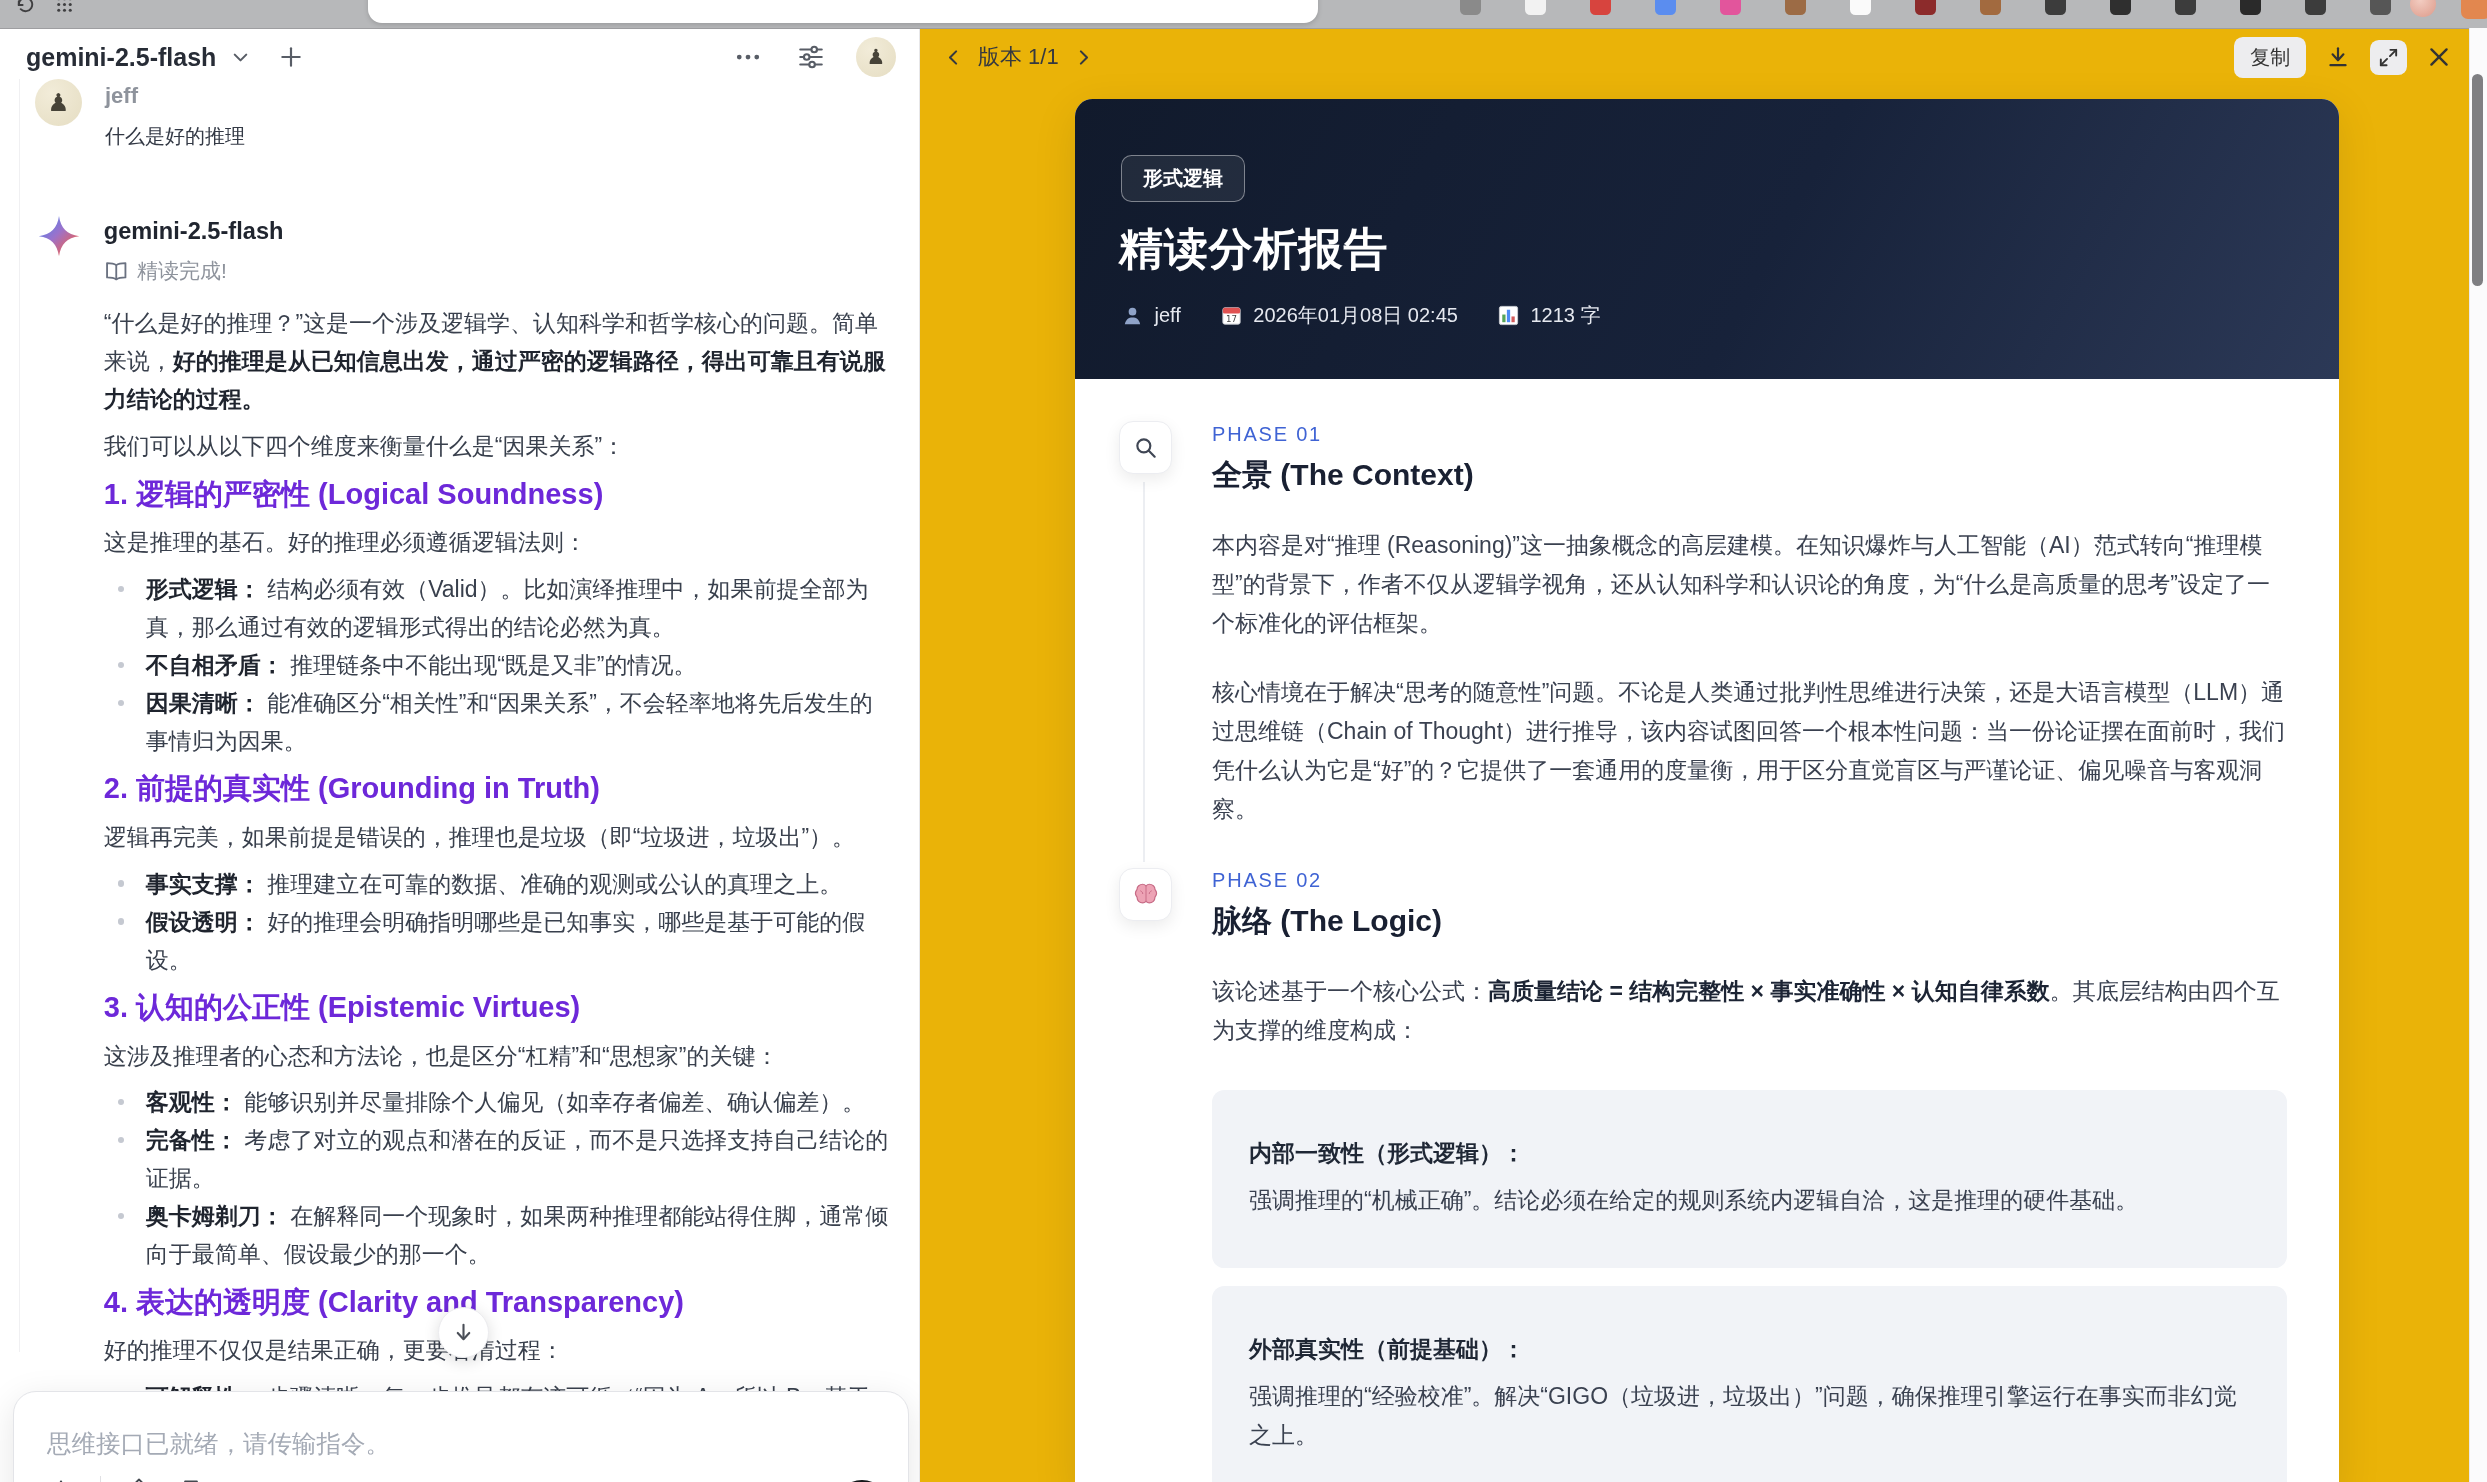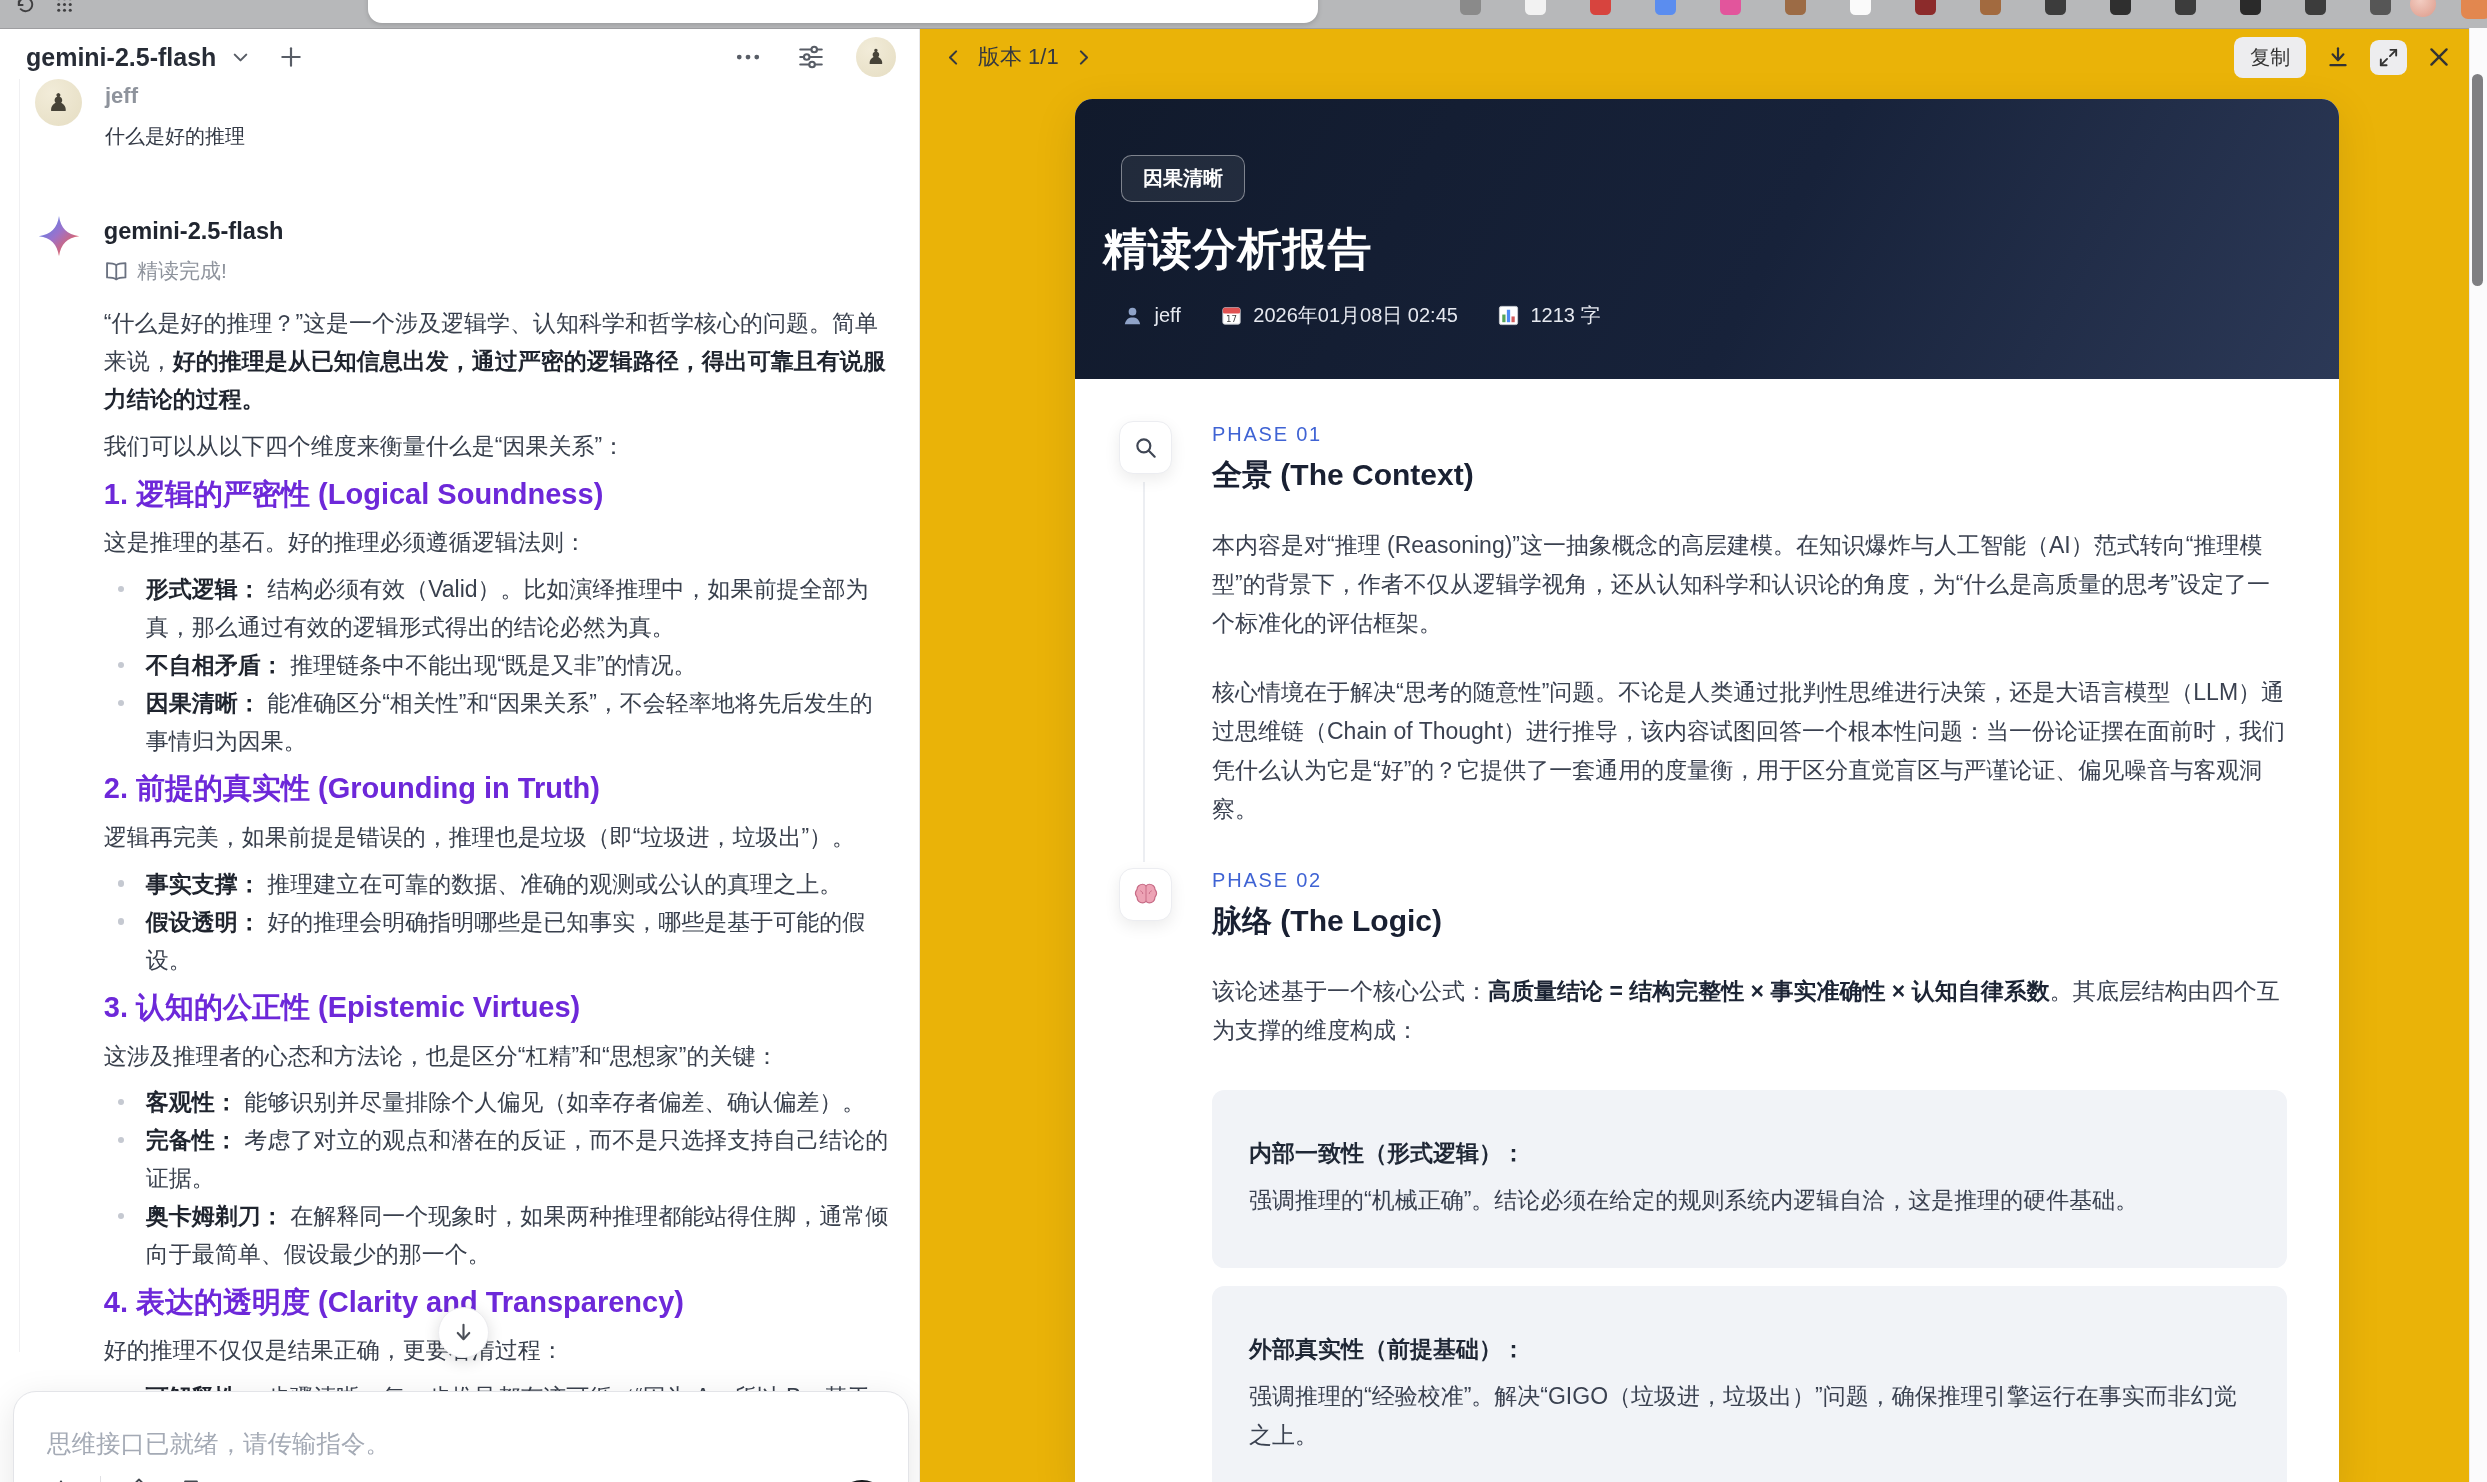--- a/index.html
+++ b/index.html
@@ -78,21 +78,21 @@
   .header-actions{position:absolute;right:35px;top:8.8px;display:flex;align-items:center;gap:19px;}
   .pill{background:#ededef;border:none;border-radius:8.8px;padding:7px 15.8px;font-size:20px;color:#333;font-family:inherit;cursor:pointer;}
   .act{width:26px;height:26px;color:#333;}
   .act-pill{background:#ededef;border-radius:8.8px;width:37px;height:35px;display:flex;align-items:center;justify-content:center;}
   .act-pill .ic{width:23px;height:23px;color:#333;}
 
   
   .report-card{position:absolute;left:155px;top:71px;width:1264px;bottom:-8.8px;background:#fff;border-radius:17.5px 17.5px 0 0;box-shadow:0 12.3px 44px rgba(16,20,30,.10);overflow:hidden;}
   .hero{height:280px;background:linear-gradient(118deg,#111a2c 0%,#17223a 55%,#2c3957 100%);position:relative;color:#fff;}
   .badge{position:absolute;left:46px;top:56px;padding:8.8px 21px;border:1.3px solid rgba(255,255,255,.42);border-radius:10.5px;background:rgba(255,255,255,.07);font-size:20px;font-weight:600;}
-  .hero-title{position:absolute;left:28px;top:121px;margin:0;font-size:44px;font-weight:700;letter-spacing:0.9px;text-align:right;}
+  .hero-title{position:absolute;left:44px;top:121px;margin:0;font-size:44px;font-weight:700;letter-spacing:0.9px;text-align:right;}
   .hero-meta{position:absolute;left:46px;top:203px;display:flex;align-items:center;gap:39px;font-size:20px;color:#e6e9f0;}
   .hero-meta .m-item{display:flex;align-items:center;gap:10.5px;}
   .hero-meta .ic{width:23px;height:23px;}
 
   .report-body{position:absolute;top:280px;left:0;right:0;bottom:0;background:#fff;}
   .phase{position:relative;padding:44px 53px 8.8px 137px;}
   .phase + .phase{padding-top:31.5px;}
   .phase-icon{position:absolute;left:44px;top:42px;width:51px;height:51px;background:#fff;border:0.9px solid #ecedf1;border-radius:14px;box-shadow:0 5.3px 15.8px rgba(0,0,0,.08);display:flex;align-items:center;justify-content:center;z-index:1;}
   .phase + .phase .phase-icon{top:30px;}
   .phase-icon .ic{width:26px;height:26px;}
@@ -338,21 +338,21 @@
             <svg viewBox="0 0 24 24" fill="none" stroke="currentColor" stroke-width="2.2" stroke-linecap="round">
               <line x1="5" y1="5" x2="19" y2="19"></line>
               <line x1="19" y1="5" x2="5" y2="19"></line>
             </svg>
           </span>
       </div>
     </div>
 
     <div class="report-card">
       <div class="hero">
-        <span class="badge">因果清晰</span>
+        <span class="badge">形式逻辑</span>
         <h1 class="hero-title">精读分析报告</h1>
         <div class="hero-meta" id="hero-meta">
             <span class="m-item">
               <span class="ic">
                 <svg viewBox="0 0 24 24" fill="#8fa3c8">
                   <circle cx="12" cy="8" r="4"></circle>
                   <path d="M4 21c1-5 4-7 8-7s7 2 8 7z"></path>
                 </svg>
               </span>
               <span>jeff</span>

